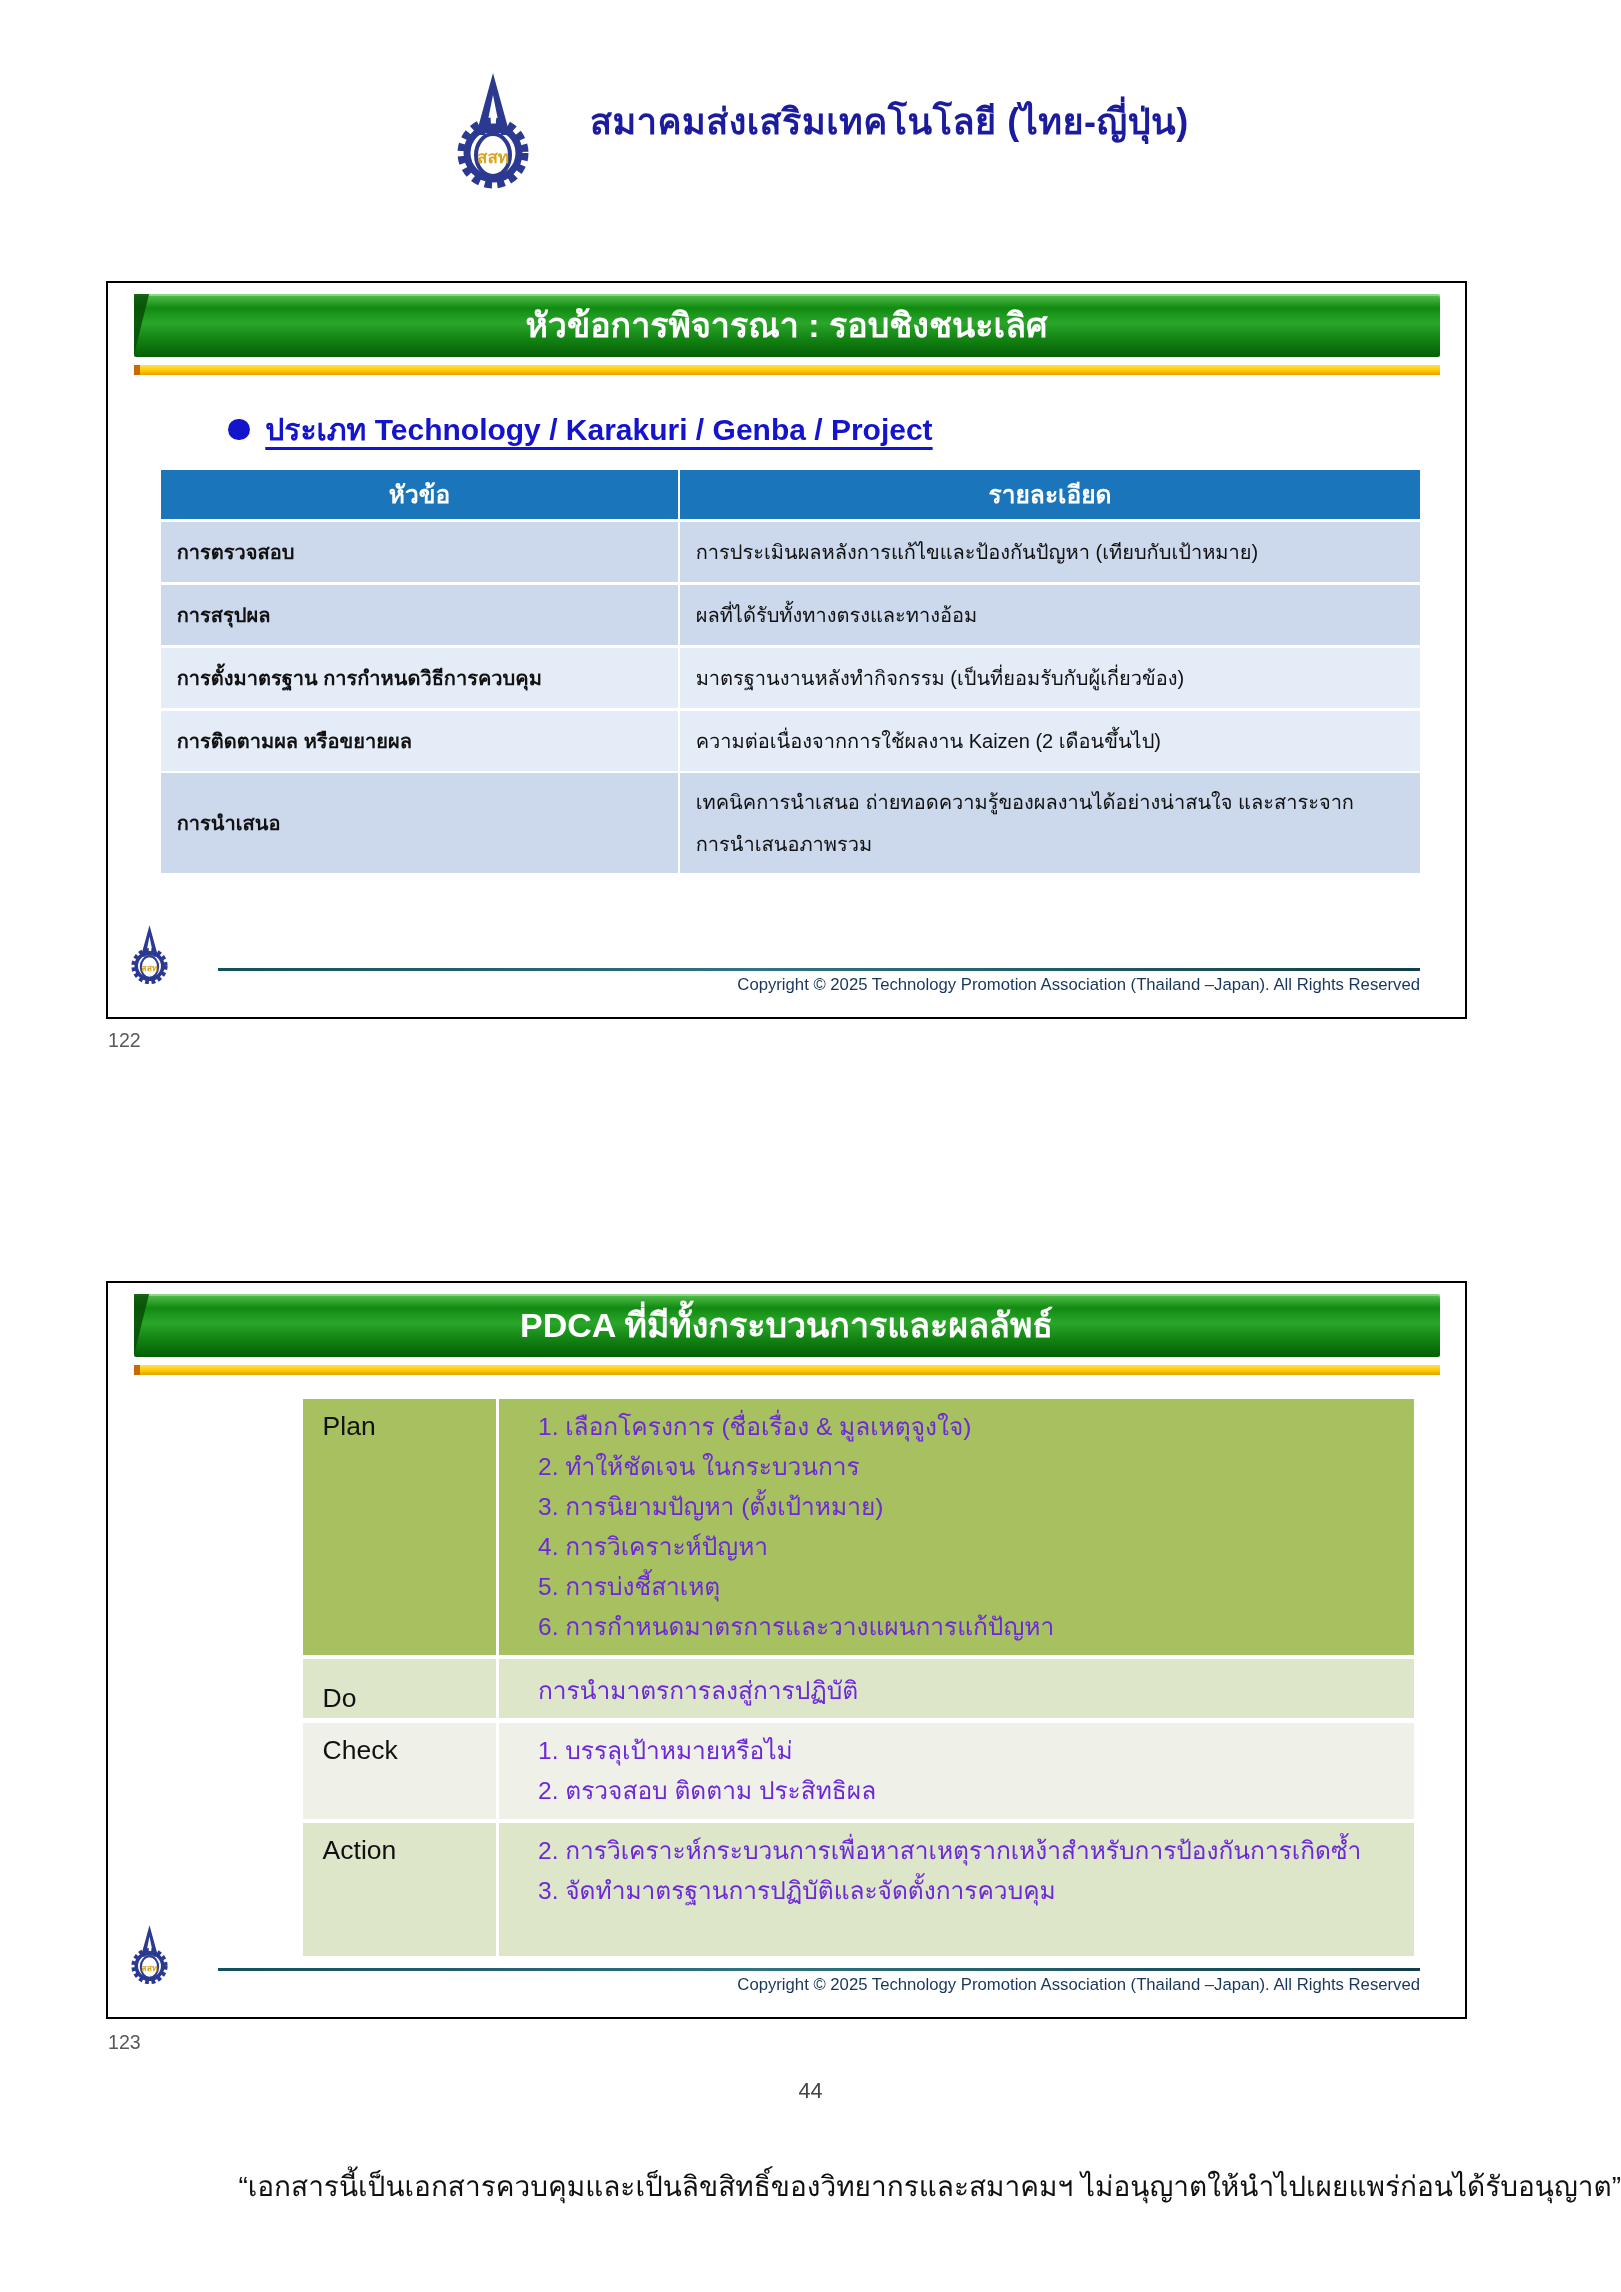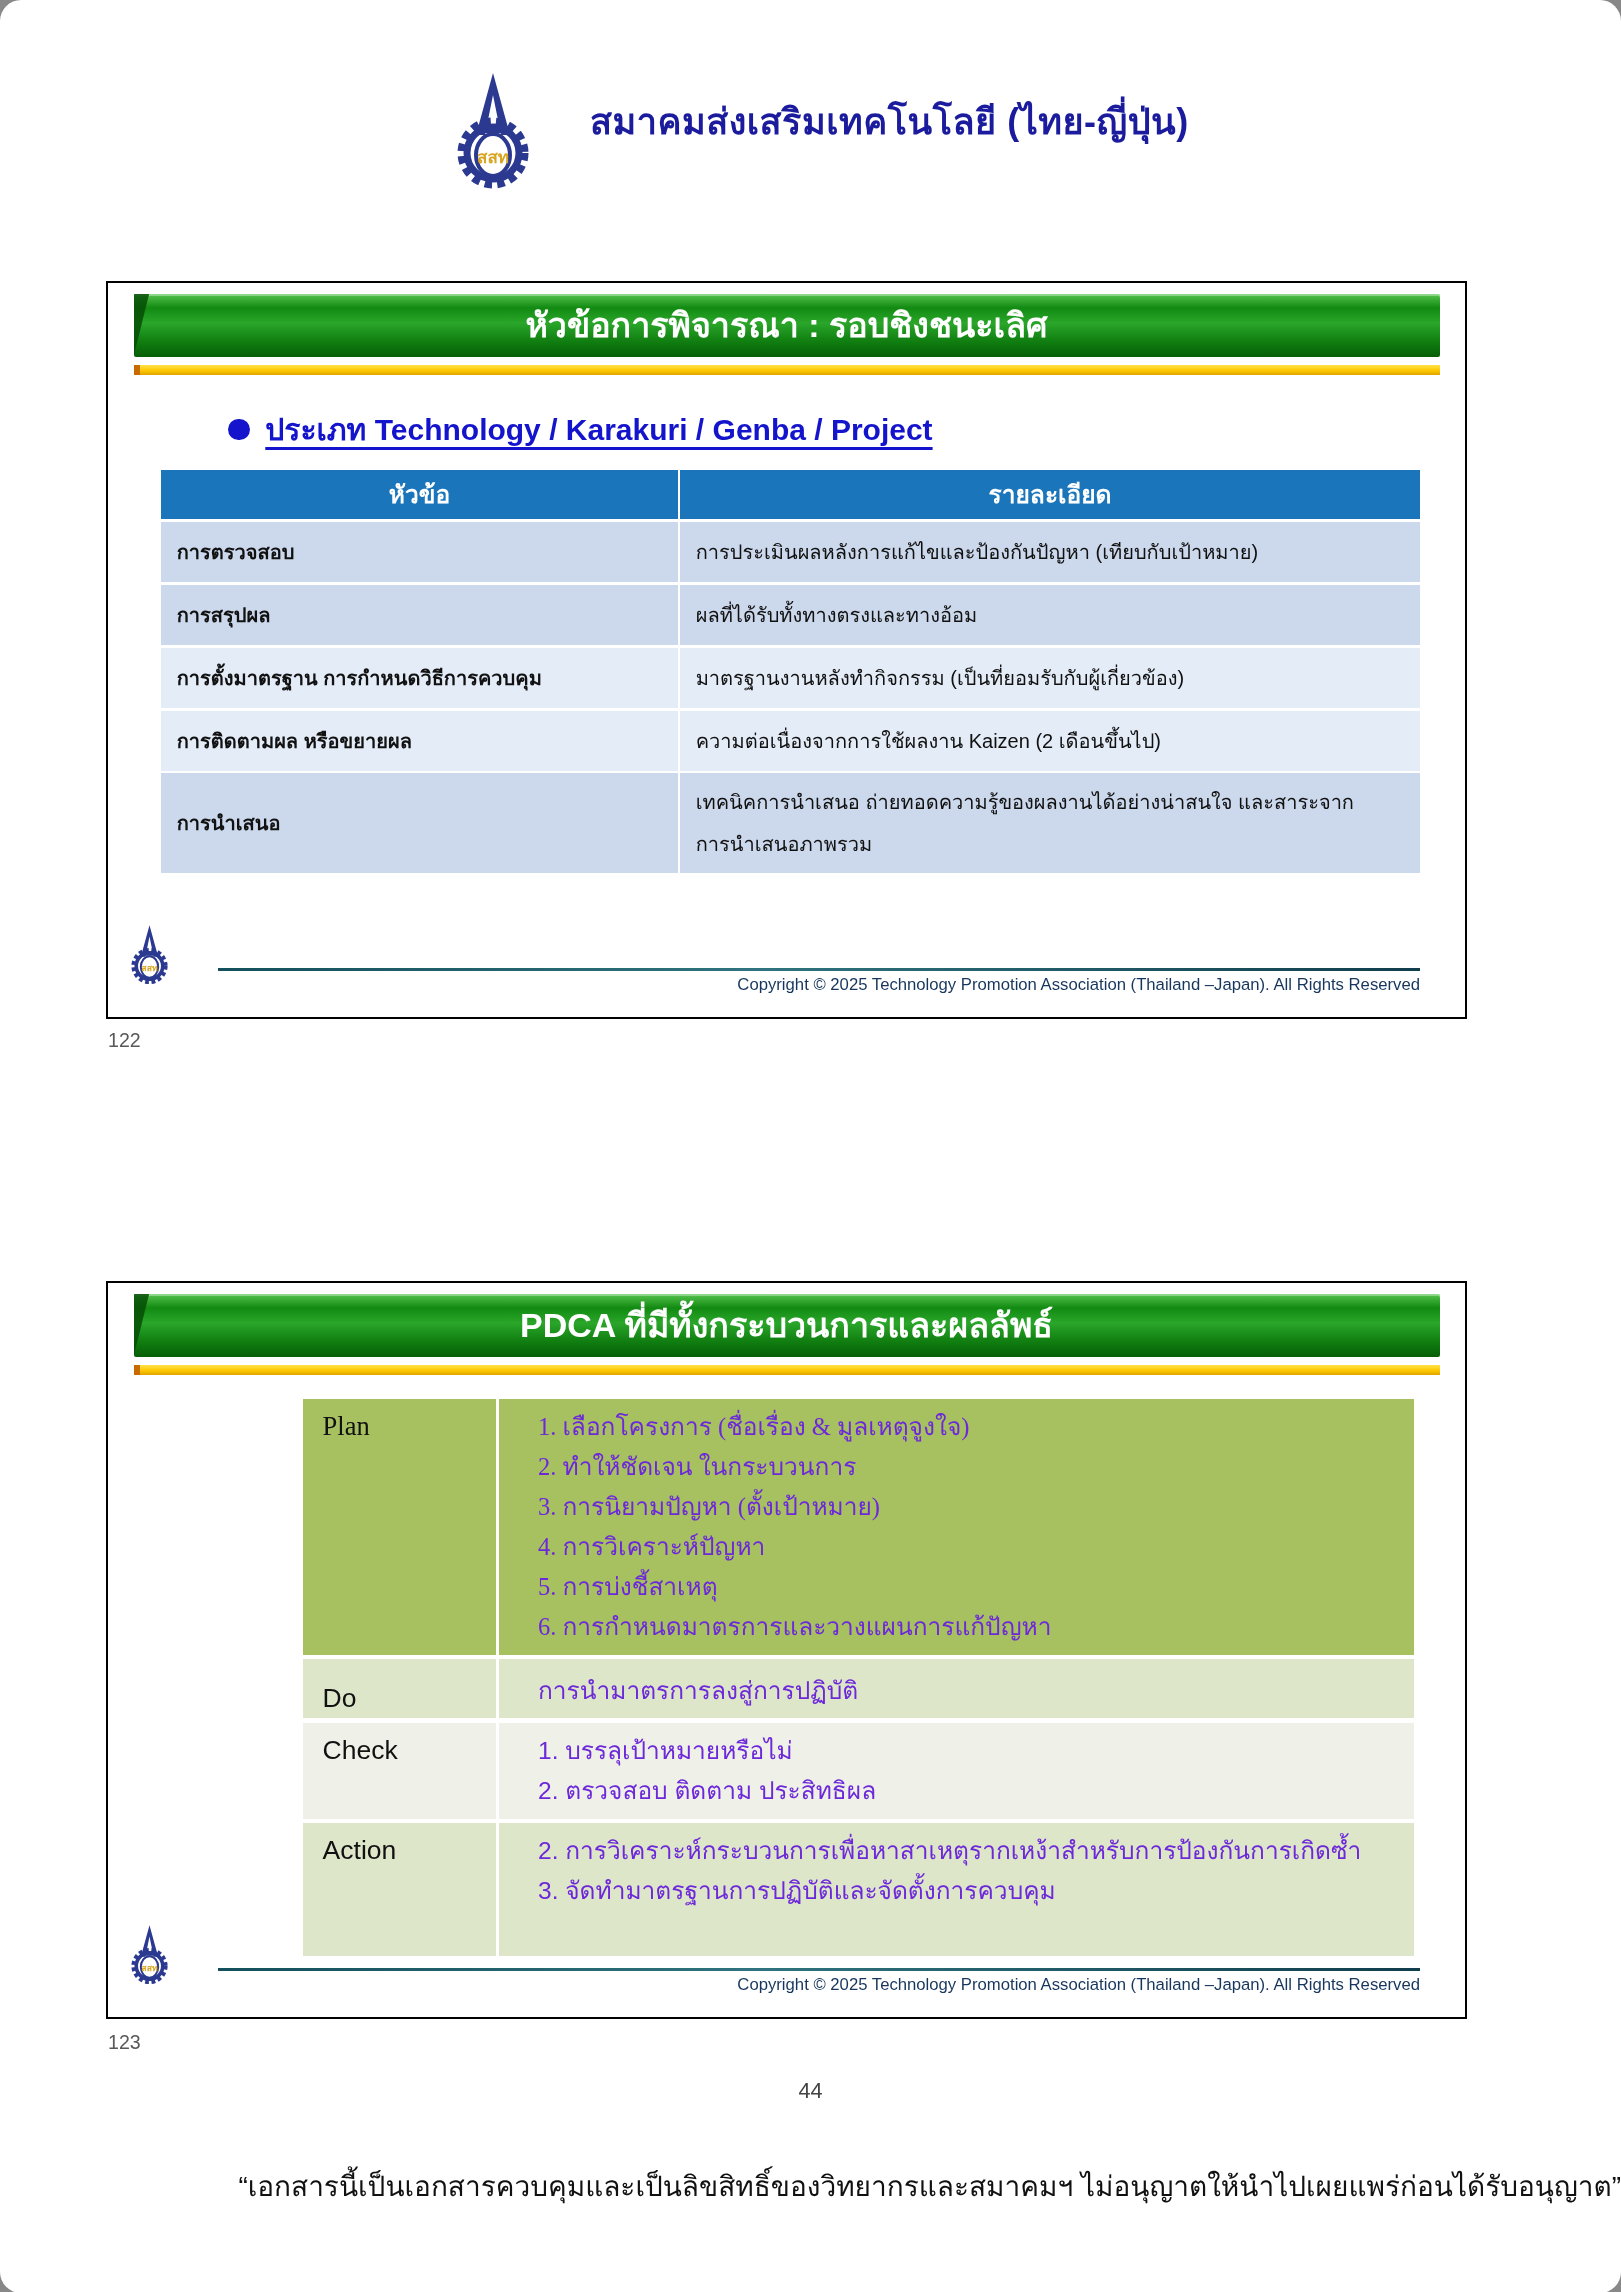--- a/index.html
+++ b/index.html
@@ -1,17 +1,17 @@
 <!DOCTYPE html>
 <html><head>
 <meta charset="utf-8">
 <style>
   * { margin:0; padding:0; box-sizing:border-box; }
   body { background:#888; font-family:"Liberation Sans", sans-serif; }
-  #page { position:relative; width:1621px; height:2293px; background:#ffffff; margin:0 auto; overflow:hidden;border-radius:21px; }
+  #page { position:relative; width:1621px; height:2293px; background:#ffffff; margin:0 auto; overflow:hidden; }
 
   
   .app-logo-lg { position:absolute; left:443px; top:54px; width:100px; height:149px; }
   .org-name { position:absolute; left:590px; top:93px; font-size:36px; font-weight:bold; color:#1b1b9e; letter-spacing:0.5px; }
 
   
   .slide { position:absolute; left:106px; width:1361px; height:738px; border:2.9px solid #000; background:#fff; }
   #slide1 { top:281px; }
   #slide2 { top:1281px; }
 
@@ -57,21 +57,21 @@
 
   
   .pdca { position:absolute; left:195px; top:116px; width:1111px; }
   .p-row { display:flex; margin-bottom:4.9px; }
   .p-label { width:196px; border-right:3.9px solid #fff; padding:11.8px 0 0 19.6px; font-size:26.5px; color:#111; }
   .p-content { flex:1; padding:7.8px 11.8px 7.8px 39px; font-size:24.5px; color:#6d28d9; }
   .p-content .li { line-height:40px; }
   .bg-plan  { background:#a7c161; }
   .bg-sage  { background:#dde6c9; }
   .bg-pale  { background:#eff1e8; }
-  .p-plan   { min-height:243px;font-family:Liberation Serif, serif; }
+  .p-plan   { min-height:243px; }
   .p-do     { min-height:57px; }
   .p-do .p-content { padding-top:11.8px; }
   .p-do .p-label   { padding-top:24px; }
   .p-check  { min-height:92px; }
   .p-action { min-height:133px; }
 
   
   .page-center-num { position:absolute; left:0; width:100%; text-align:center; top:2078px; font-size:21.6px; color:#444; }
   .bottom-note { position:absolute; left:0; width:100%; text-align:right; top:2164px; font-size:28px; color:#111; }
 </style>

